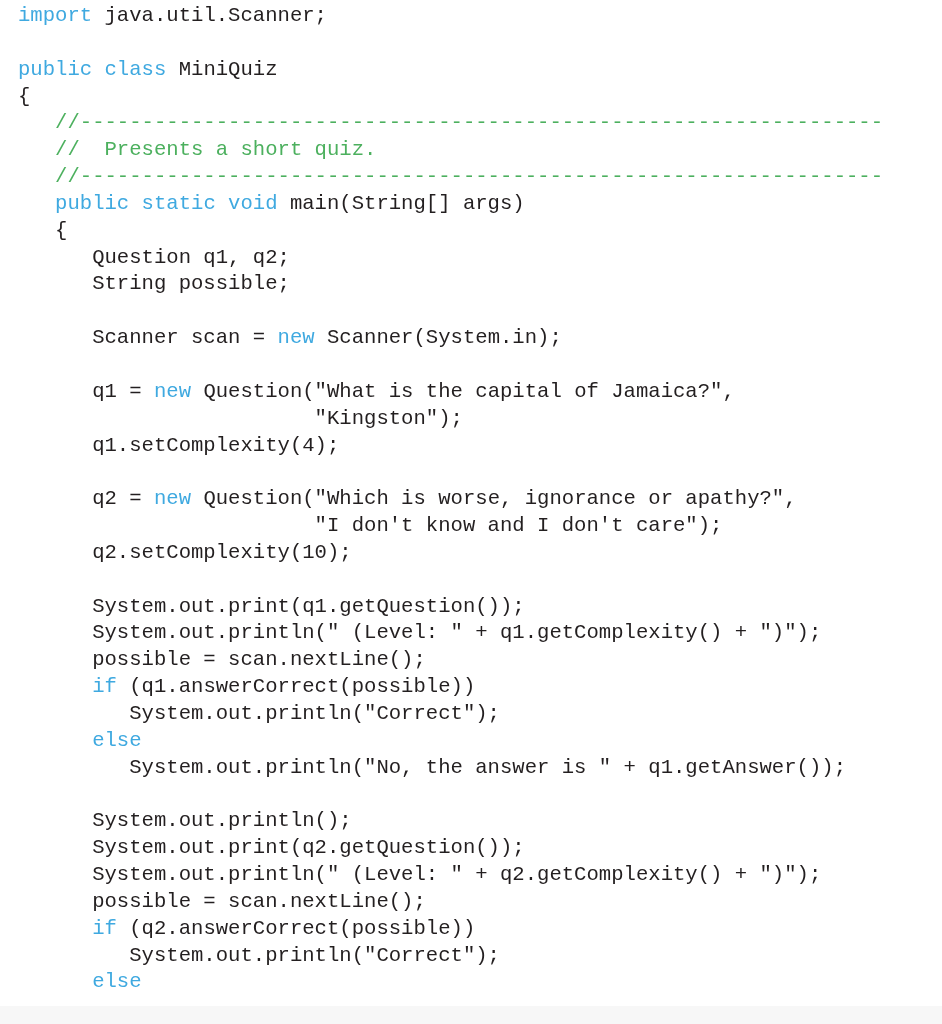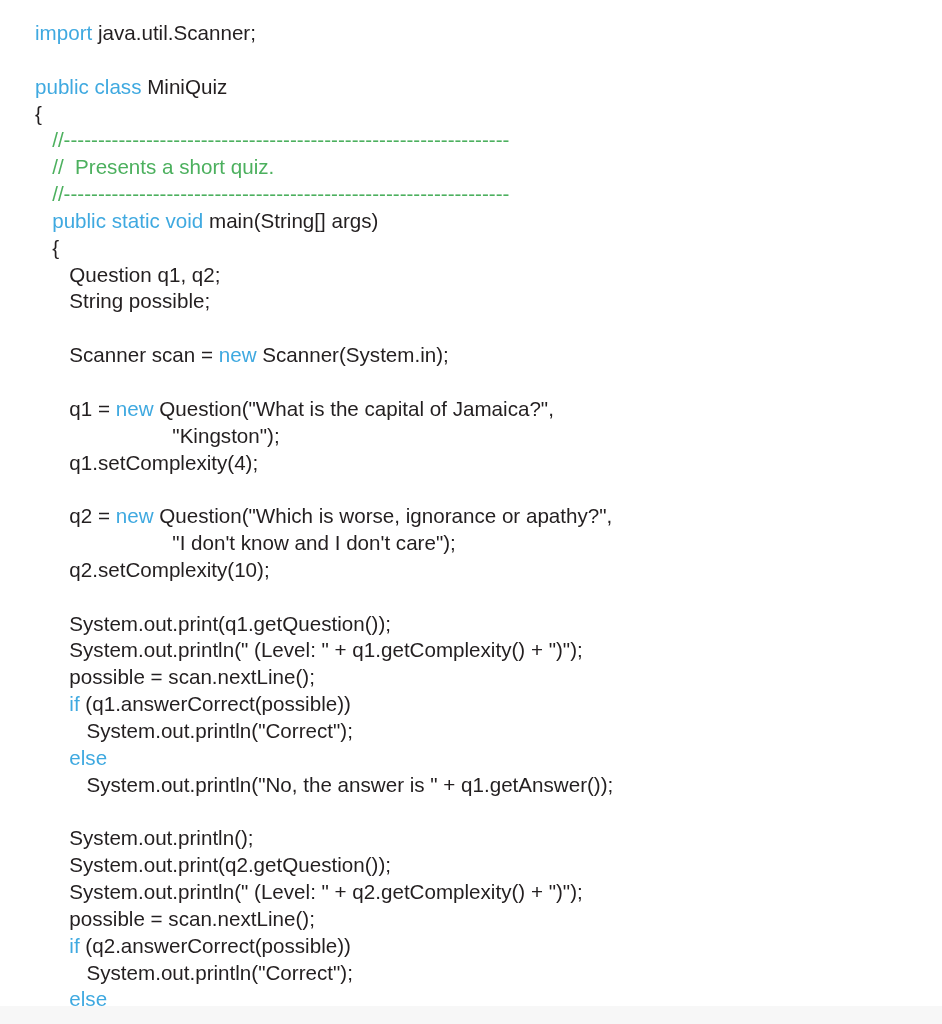--- a/index.html
+++ b/index.html
@@ -10,22 +10,22 @@
   body {
     width: 942px;
     height: 1024px;
     position: relative;
     overflow: hidden;
   }
   .listing {
     position: absolute;
     left: 18px;
     top: 3px;
-    margin: 17px;
-    font-family: Liberation Sans, sans-serif;
+    margin: 0;
+    font-family: Liberation Mono, monospace;
     font-size: 20.6px;
     line-height: 26.85px;
     color: #231f20;
     white-space: pre;
     letter-spacing: 0px;
   }
   .line {
     display: block;
     height: 26.85px;
   }

